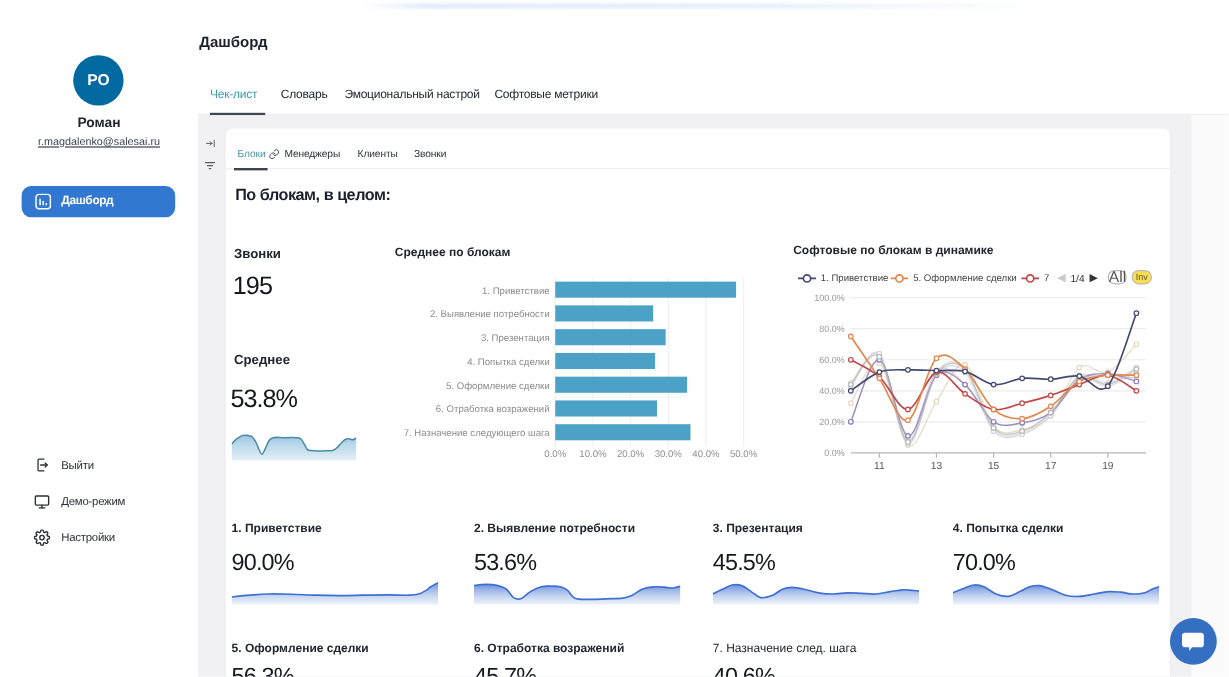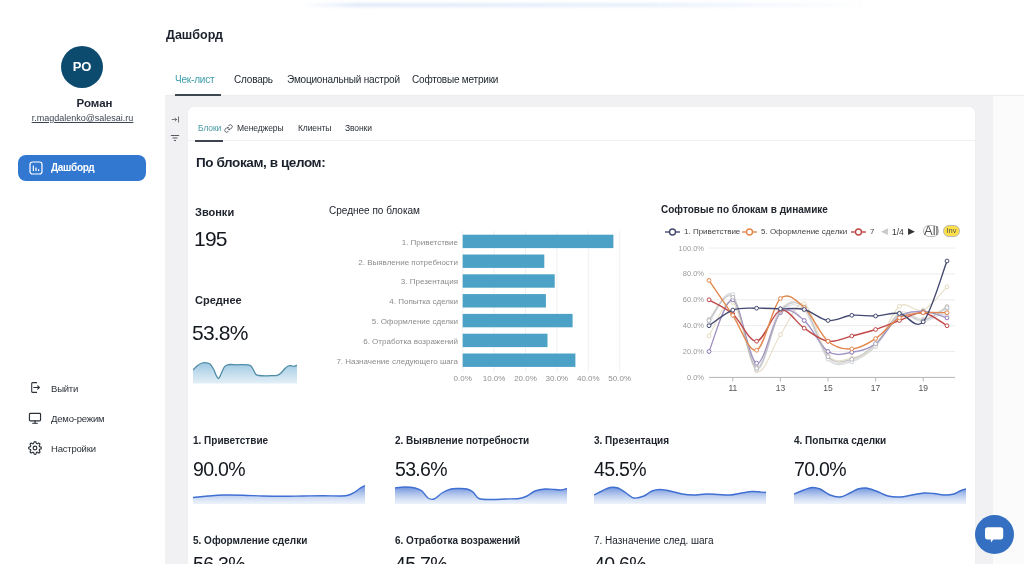--- a/index.html
+++ b/index.html
@@ -9,22 +9,22 @@
   body { position:relative; }
 </style>
 </head>
 <body>
 
 
 <div class="abs" style="left:300px;top:3px;width:575px;height:4px;background:linear-gradient(90deg,rgba(150,180,235,0),rgba(145,178,235,.28) 10%,rgba(155,188,240,.24) 60%,rgba(160,190,240,0));filter:blur(1.5px);"></div>
 
 
 <div class="abs" style="left:0;top:0;width:165px;height:564px;background:#fff;"></div>
-<div class="abs" style="left:61px;top:46px;width:42px;height:42px;border-radius:50%;background:#0c4a6e;color:#fff;font-size:13px;font-weight:700;text-align:center;line-height:42px;">РО</div>
-<div class="abs" style="left:0;top:97px;width:165px;text-align:center;font-size:11.5px;font-weight:700;color:#1e2430;margin-left:12px;">Роман</div>
+<div class="abs" style="left:61px;top:46px;width:42px;height:42px;border-radius:50%;background:#0369a1;color:#fff;font-size:13px;font-weight:700;text-align:center;line-height:42px;">РО</div>
+<div class="abs" style="left:0;top:97px;width:165px;text-align:center;font-size:11.5px;font-weight:700;color:#1e2430;">Роман</div>
 <div class="abs" style="left:0;top:113px;width:165px;text-align:center;font-size:9px;color:#3c4452;text-decoration:underline;">r.magdalenko@salesai.ru</div>
 
 <div class="abs" style="left:18px;top:155px;width:128px;height:26px;border-radius:8px;background:#3278d1;"></div>
 <svg class="abs" style="left:29px;top:161px;" width="14" height="14" viewBox="0 0 14 14">
   <rect x="1" y="1" width="12" height="12" rx="2.5" fill="none" stroke="#fff" stroke-width="1.2"></rect>
   <line x1="4.4" y1="4.6" x2="4.4" y2="10" stroke="#fff" stroke-width="1.25"></line>
   <line x1="7" y1="6.6" x2="7" y2="10" stroke="#fff" stroke-width="1.25"></line>
   <line x1="9.6" y1="8.2" x2="9.6" y2="10" stroke="#fff" stroke-width="1.25"></line>
 </svg>
 <div class="abs" style="left:51px;top:162px;font-size:10px;letter-spacing:-0.3px;font-weight:700;color:#fff;">Дашборд</div>
@@ -105,21 +105,21 @@
     <linearGradient id="gspark" x1="0" y1="0" x2="0" y2="1">
       <stop offset="0" stop-color="#9cc7e1" stop-opacity="1"></stop>
       <stop offset="1" stop-color="#ddecf5" stop-opacity=".85"></stop>
     </linearGradient>
   </defs>
   <path d="M0.0,11.0 C0.7,10.3 2.5,8.2 4.0,7.0 C5.5,5.8 7.5,4.5 9.0,4.0 C10.5,3.5 11.7,3.6 13.0,3.8 C14.3,4.0 15.8,4.0 17.0,5.0 C18.2,6.0 19.5,8.2 20.5,10.0 C21.5,11.8 22.2,14.4 23.0,16.0 C23.8,17.6 24.7,19.7 25.5,19.5 C26.3,19.3 27.1,16.8 28.0,15.0 C28.9,13.2 30.0,10.0 31.0,8.5 C32.0,7.0 32.8,6.5 34.0,6.0 C35.2,5.5 36.3,5.5 38.0,5.5 C39.7,5.5 42.0,5.8 44.0,5.8 C46.0,5.8 48.2,5.6 50.0,5.6 C51.8,5.6 53.7,5.6 55.0,5.8 C56.3,6.0 57.1,6.1 58.0,7.0 C58.9,7.9 59.7,9.6 60.5,11.0 C61.3,12.4 62.1,14.6 63.0,15.5 C63.9,16.4 64.5,16.3 66.0,16.5 C67.5,16.7 70.0,16.8 72.0,16.8 C74.0,16.8 76.0,16.7 78.0,16.6 C80.0,16.5 82.3,16.8 84.0,16.4 C85.7,16.0 86.7,15.2 88.0,14.0 C89.3,12.8 90.8,10.7 92.0,9.5 C93.2,8.3 94.0,7.5 95.0,7.0 C96.0,6.5 97.0,6.5 98.0,6.6 C99.0,6.7 100.0,7.5 101.0,7.4 C102.0,7.3 103.5,6.2 104.0,6.0 L104.0,24.5 L0.0,24.5 Z" fill="url(#gspark)"></path>
   <path d="M0.0,11.0 C0.7,10.3 2.5,8.2 4.0,7.0 C5.5,5.8 7.5,4.5 9.0,4.0 C10.5,3.5 11.7,3.6 13.0,3.8 C14.3,4.0 15.8,4.0 17.0,5.0 C18.2,6.0 19.5,8.2 20.5,10.0 C21.5,11.8 22.2,14.4 23.0,16.0 C23.8,17.6 24.7,19.7 25.5,19.5 C26.3,19.3 27.1,16.8 28.0,15.0 C28.9,13.2 30.0,10.0 31.0,8.5 C32.0,7.0 32.8,6.5 34.0,6.0 C35.2,5.5 36.3,5.5 38.0,5.5 C39.7,5.5 42.0,5.8 44.0,5.8 C46.0,5.8 48.2,5.6 50.0,5.6 C51.8,5.6 53.7,5.6 55.0,5.8 C56.3,6.0 57.1,6.1 58.0,7.0 C58.9,7.9 59.7,9.6 60.5,11.0 C61.3,12.4 62.1,14.6 63.0,15.5 C63.9,16.4 64.5,16.3 66.0,16.5 C67.5,16.7 70.0,16.8 72.0,16.8 C74.0,16.8 76.0,16.7 78.0,16.6 C80.0,16.5 82.3,16.8 84.0,16.4 C85.7,16.0 86.7,15.2 88.0,14.0 C89.3,12.8 90.8,10.7 92.0,9.5 C93.2,8.3 94.0,7.5 95.0,7.0 C96.0,6.5 97.0,6.5 98.0,6.6 C99.0,6.7 100.0,7.5 101.0,7.4 C102.0,7.3 103.5,6.2 104.0,6.0" fill="none" stroke="#4f8ba6" stroke-width="1.3"></path>
 </svg>
 
 
-<div class="abs" style="left:329px;top:205px;font-size:10px;font-weight:400;color:#20252e;">Среднее по блокам</div>
+<div class="abs" style="left:329px;top:205px;font-size:10px;font-weight:700;color:#20252e;">Среднее по блокам</div>
 <svg class="abs" style="left:330px;top:225px;" width="310" height="162" viewBox="0 0 310 162">
   <line x1="132.7" y1="6" x2="132.7" y2="147" stroke="#f0f0f0" stroke-width="1"></line>
     <line x1="164.1" y1="6" x2="164.1" y2="147" stroke="#f0f0f0" stroke-width="1"></line>
     <line x1="195.5" y1="6" x2="195.5" y2="147" stroke="#f0f0f0" stroke-width="1"></line>
     <line x1="226.9" y1="6" x2="226.9" y2="147" stroke="#f0f0f0" stroke-width="1"></line>
     <line x1="258.3" y1="6" x2="258.3" y2="147" stroke="#f0f0f0" stroke-width="1"></line>
     <line x1="289.7" y1="6" x2="289.7" y2="147" stroke="#f0f0f0" stroke-width="1"></line>
     <rect x="132.7" y="9.7" width="150.7" height="13.4" fill="#4ba1c6"></rect>
     <text x="128" y="19.7" text-anchor="end" font-size="8px" fill="#8c8c8c">1. Приветствие</text>
     <rect x="132.7" y="29.5" width="81.6" height="13.4" fill="#4ba1c6"></rect>

